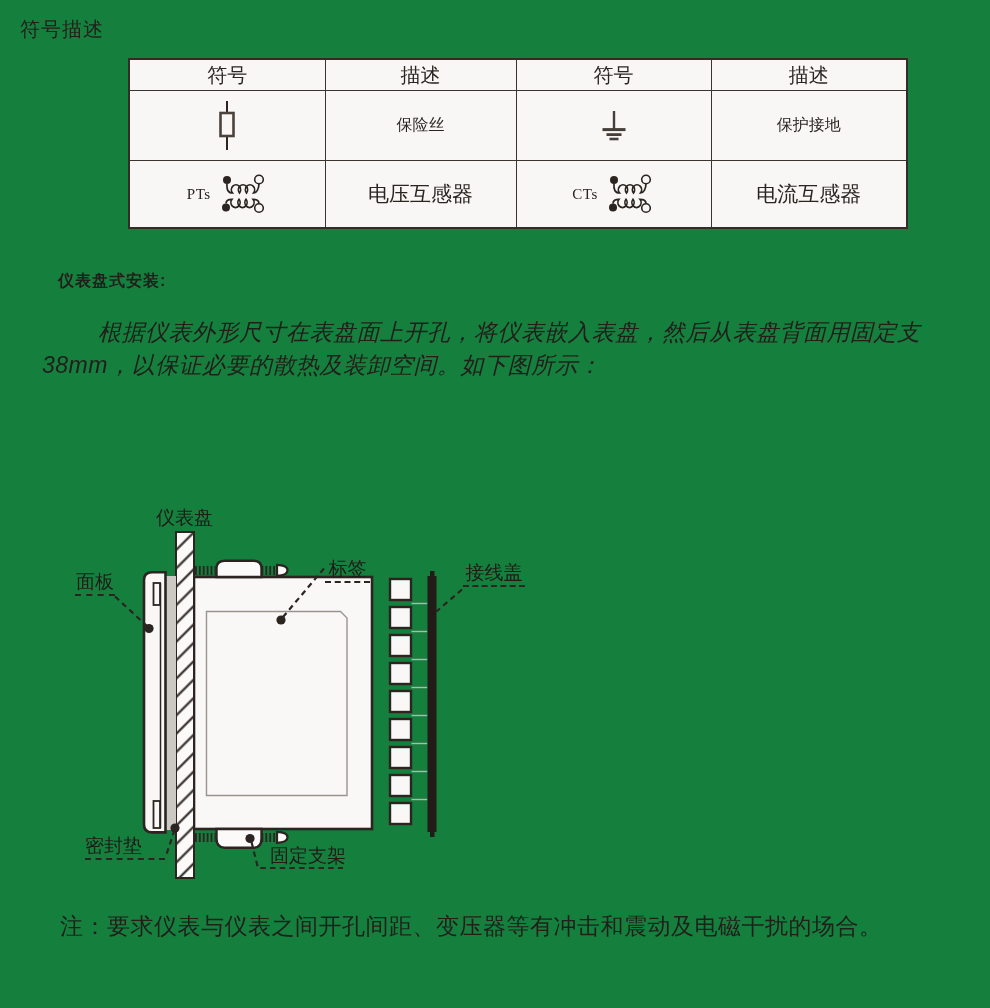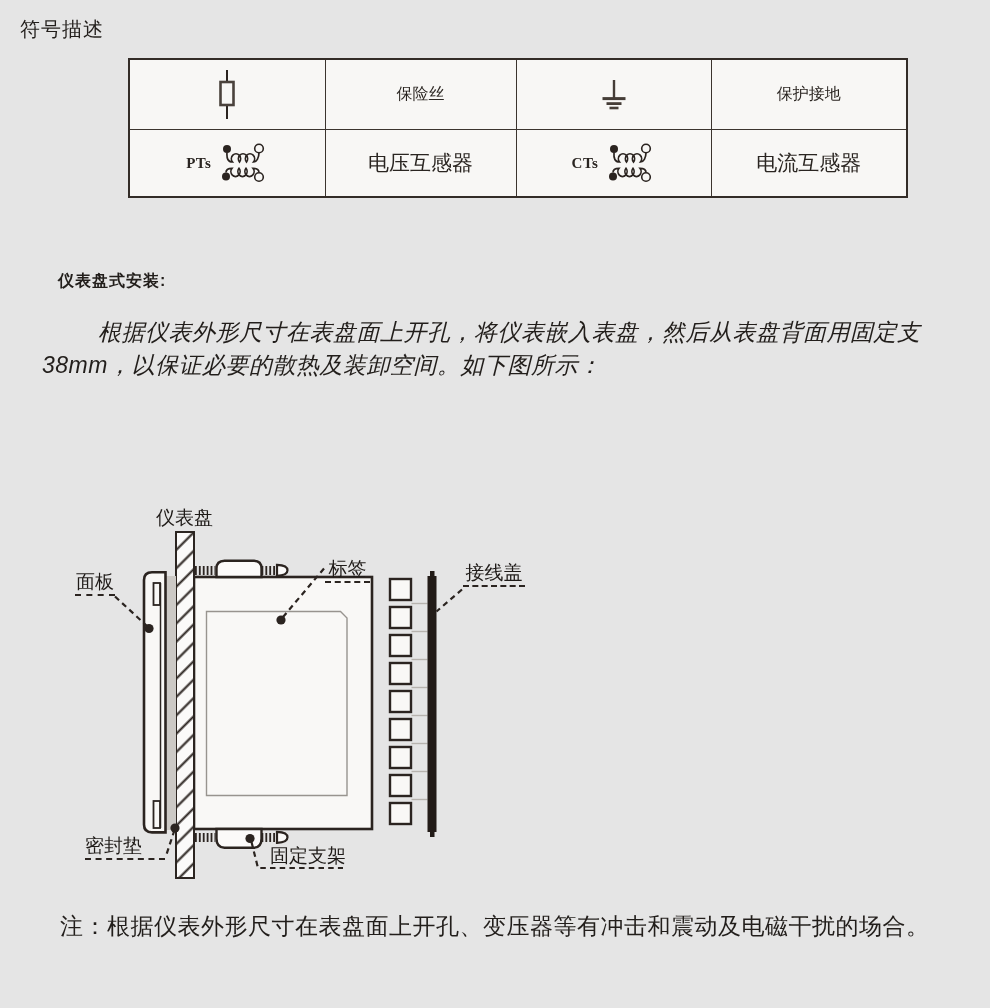--- a/index.html
+++ b/index.html
@@ -1,18 +1,18 @@
 <!DOCTYPE html>
 <html lang="zh"><head>
 <meta charset="utf-8">
 <style>
   html,body{margin:0;padding:0;}
   .page{
     position:relative; width:990px; height:1008px;
-    background:#e5e5e5; color:#221e1b; overflow:hidden;
+    background:#15803d; color:#221e1b; overflow:hidden;
     font-family:"Liberation Sans", sans-serif;
   }
 
   .page-title{
     position:absolute; left:20px; top:16px;
     font-size:20px; letter-spacing:1px;
     font-family:"Liberation Serif", serif;
   }
 
   table.symtable{
@@ -22,21 +22,21 @@
     font-family:"Liberation Serif", serif;
   }
   table.symtable td{
     border:1.3px solid #3b342e; text-align:center; vertical-align:middle;
     padding:0; color:#2a2521;
   }
   td.hdr{ height:30px; font-size:20px; }
   tr.r1 td{ height:69px; font-size:16px; }
   tr.r2 td{ height:66px; font-size:21px; }
   .symcell{ display:flex; align-items:center; justify-content:center; gap:7px; }
-  .ptct{ font-size:15px; letter-spacing:0.5px;font-weight:bold; }
+  .ptct{ font-size:15px; letter-spacing:0.5px; }
 
   .sec-heading{
     position:absolute; left:58px; top:271px;
     font-size:16px; font-weight:bold; letter-spacing:1px;
   }
   .para{
     position:absolute; left:42px; top:316px; width:935px;
     font-size:23px; line-height:33px; letter-spacing:0.5px;font-style:italic;
   }
   .para .l1{ text-indent:56px; }
@@ -68,20 +68,26 @@
   <div class="page-title">符号描述</div>
 
   <table class="symtable">
     <colgroup>
       <col style="width:196px">
         <col style="width:191px">
         <col style="width:195px">
         <col style="width:196px">
     </colgroup>
     <tbody>
+        <tr>
+      <td class="hdr">符号</td>
+      <td class="hdr">描述</td>
+      <td class="hdr">符号</td>
+      <td class="hdr">描述</td>
+    </tr>
     <tr class="r1">
       <td>
         <span class="symcell">
           <svg width="30" height="52" viewBox="0 0 30 52">
             <line x1="15" y1="1" x2="15" y2="50" stroke="#2b2420" stroke-width="2"></line>
             <rect x="8.5" y="13" width="13" height="23" fill="#f8f7f5" stroke="#4a423c" stroke-width="2.6"></rect>
           </svg>
         </span>
       </td>
       <td>保险丝</td>
@@ -228,15 +234,15 @@
     </svg>
 
     <div class="dlabel" style="left:156px; top:17px;">仪表盘</div>
     <div class="dlabel dashed-u" style="left:75px; top:81px; width:40px;">面板</div>
     <div class="dlabel dashed-u" style="left:325px; top:68px; width:45px;">标签</div>
     <div class="dlabel dashed-u" style="left:463px; top:72px; width:62px;">接线盖</div>
     <div class="dlabel dashed-u" style="left:85px; top:345px; width:80px; text-align:left;">密封垫</div>
     <div class="dlabel" style="left:270px; top:355px;">固定支架</div>
   </div>
 
-  <div class="note">注：根据仪表外形尺寸在表盘面上开孔、变压器等有冲击和震动及电磁干扰的场合。</div>
+  <div class="note">注：要求仪表与仪表之间开孔间距、变压器等有冲击和震动及电磁干扰的场合。</div>
 
 </div>
 
 </body></html>

